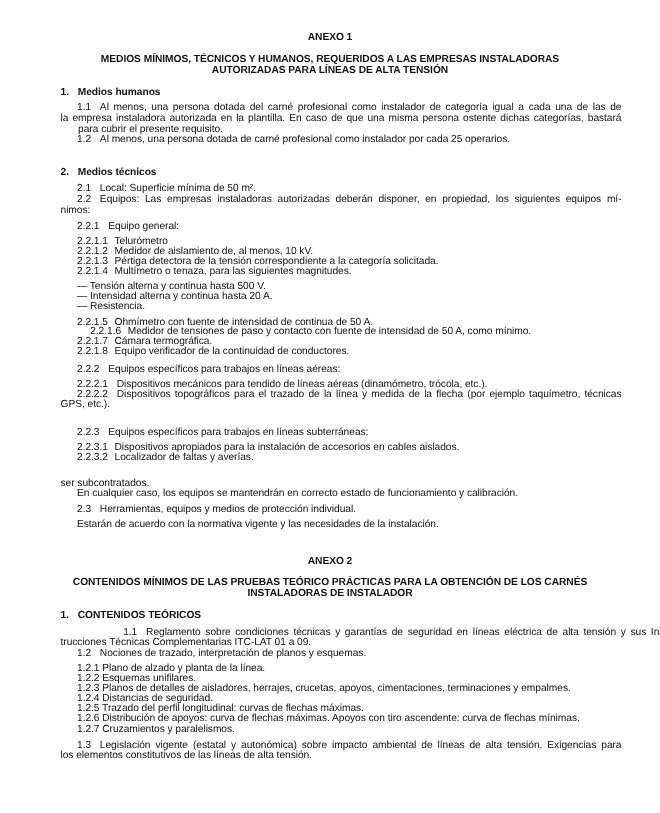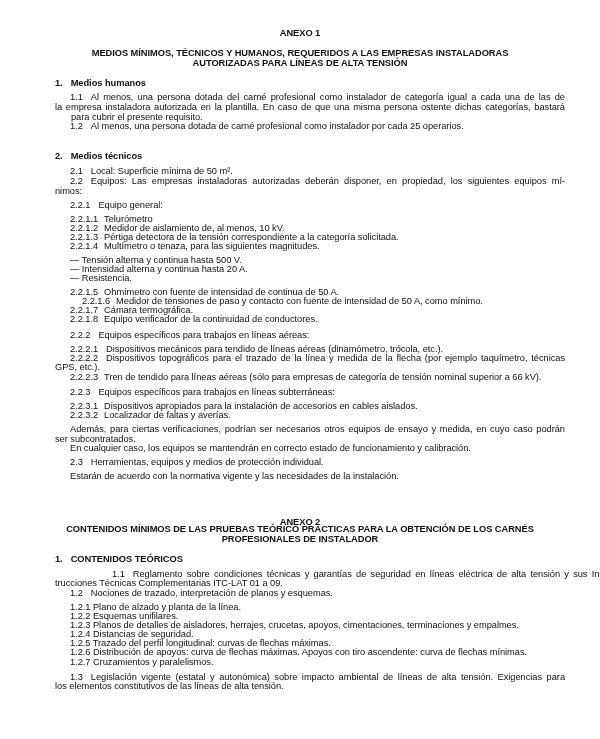--- a/index.html
+++ b/index.html
@@ -76,45 +76,41 @@
     <span>2.2.2</span><span class="gap"></span><span>Equipos específicos para trabajos en líneas aéreas:</span>
   </div>
 
   <div class="ln l1" style="top:330px;">
     <span>2.2.2.1</span><span class="gap"></span><span>Dispositivos mecánicos para tendido de líneas aéreas (dinamómetro, trócola, etc.).</span>
   </div>
   <div class="ln l1 justi" style="top:339px;">
     <span>2.2.2.2</span><span class="gap"></span><span>Dispositivos topográficos para el trazado de la línea y medida de la flecha (por ejemplo taquímetro, técnicas</span>
   </div>
   <div class="ln l0" style="top:348px;">GPS, etc.).</div>
-  <div class="ln l1" style="top:358px;">
-    <span>2.2.2.3</span><span class="gap2"></span><span>Tren de tendido para líneas aéreas (sólo para empresas de categoría de tensión nominal superior a 66 kV).</span>
-  </div>
 
   <div class="ln l1" style="top:373px;">
     <span>2.2.3</span><span class="gap"></span><span>Equipos específicos para trabajos en líneas subterráneas:</span>
   </div>
 
   <div id="subterraneas">
       <div class="ln l1" style="top: 387px;"><span>2.2.3.1</span><span class="gap2"></span><span>Dispositivos apropiados para la instalación de accesorios en cables aislados.</span></div>
       <div class="ln l1" style="top: 396px;"><span>2.2.3.2</span><span class="gap2"></span><span>Localizador de faltas y averías.</span></div>
     </div>
 
-  <div class="ln l1 justi" style="top:410px;">Además, para ciertas verificaciones, podrían ser necesarios otros equipos de ensayo y medida, en cuyo caso podrán</div>
   <div class="ln l0" style="top:420px;">ser subcontratados.</div>
   <div class="ln l1" style="top:429px;">En cualquier caso, los equipos se mantendrán en correcto estado de funcionamiento y calibración.</div>
 
   <div class="ln l1" style="top:443px;">
     <span>2.3</span><span class="gap"></span><span>Herramientas, equipos y medios de protección individual.</span>
   </div>
   <div class="ln l1" style="top:457px;">Estarán de acuerdo con la normativa vigente y las necesidades de la instalación.</div>
 
-  <div class="ln c b" style="top:491px;margin-top:12px;">ANEXO 2</div>
+  <div class="ln c b" style="top:491px;">ANEXO 2</div>
   <div class="ln c b" style="top:510px;">CONTENIDOS MÍNIMOS DE LAS PRUEBAS TEÓRICO PRÁCTICAS PARA LA OBTENCIÓN DE LOS CARNÉS</div>
-  <div class="ln c b" style="top:520px;">PROFESIONALES DE INSTALADOR</div>
+  <div class="ln c b" style="top:520px;">INSTALADORAS DE INSTALADOR</div>
 
   <div class="ln l0 b" style="top:540px;">
     <span>1.</span><span class="gap"></span><span>CONTENIDOS TEÓRICOS</span>
   </div>
 
   <div class="ln l1 justi" style="top:555px;margin-left:42px;">
     <span>1.1</span><span class="gap"></span><span>Reglamento sobre condiciones técnicas y garantías de seguridad en líneas eléctrica de alta tensión y sus Ins-</span>
   </div>
   <div class="ln l0" style="top:564px;">trucciones Técnicas Complementarias ITC-LAT 01 a 09.</div>
   <div class="ln l1" style="top:574px;">

